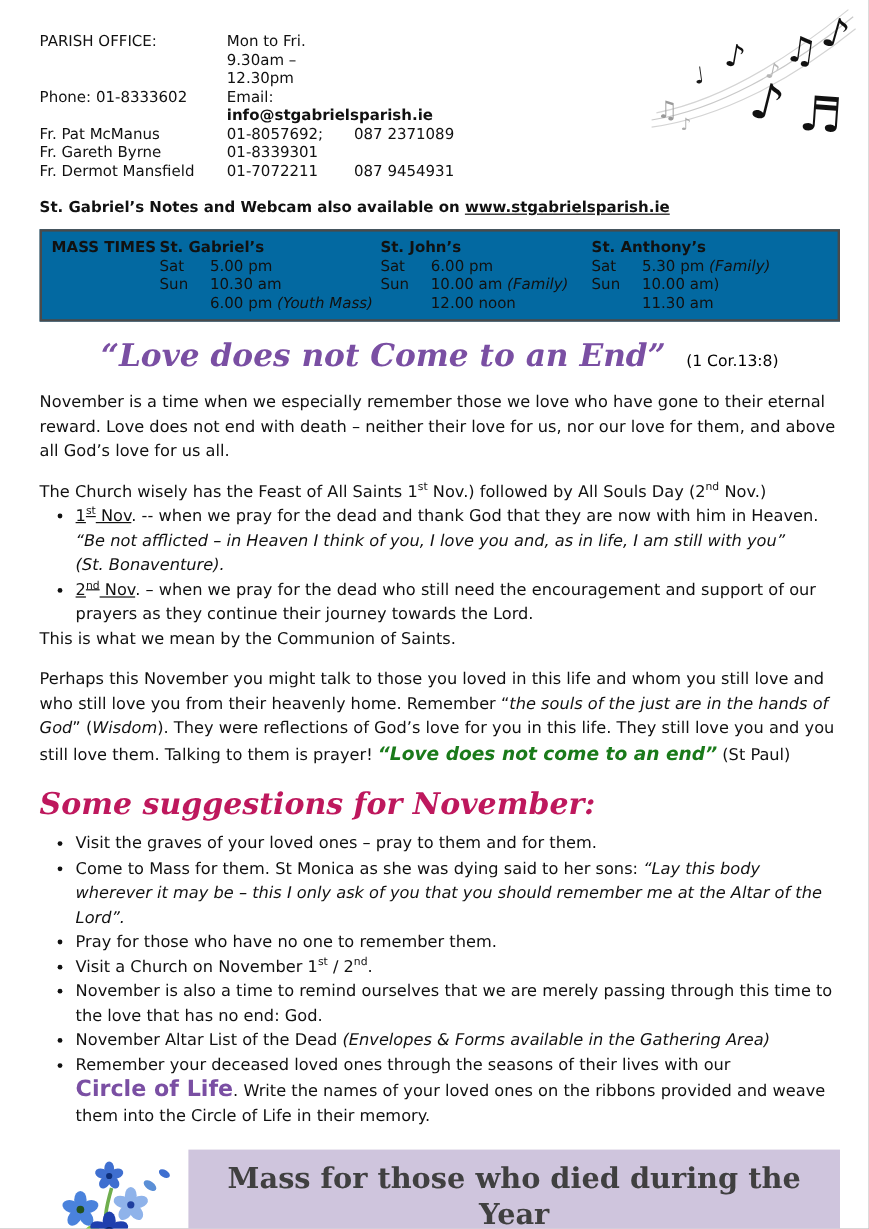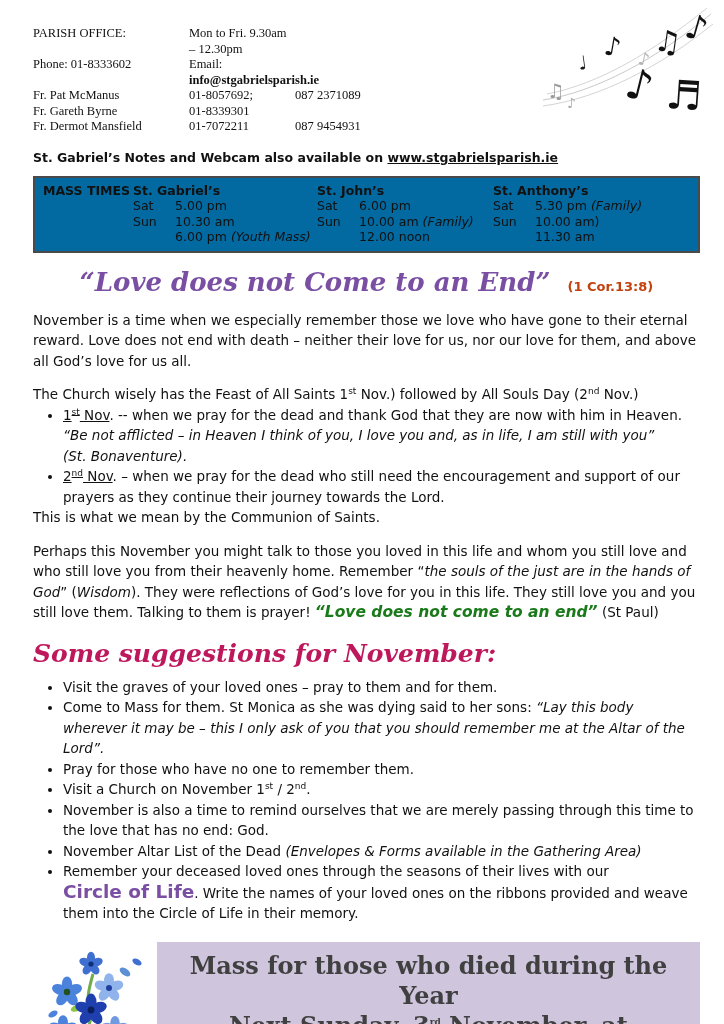--- a/index.html
+++ b/index.html
@@ -3,37 +3,37 @@
 <meta charset="utf-8">
 <style>
   html,body{margin:0;padding:0;background:#9a9a9a;}
   .page{
     width:724px;height:1024px;background:#ffffff;position:relative;
     font-family:"DejaVu Sans", sans-serif;color:#111;overflow:hidden;
     margin:0 auto;box-sizing:border-box;padding:26px 24px 0 33px;
   }
   
   .header{position:relative;z-index:2;}
-  .hdr-line{display:grid;grid-template-columns:156px 106px 1fr;font-size:12.5px;line-height:15.5px;font-family:Liberation Serif, serif;}
+  .hdr-line{display:grid;grid-template-columns:156px 106px 1fr;font-size:12.5px;line-height:15.5px;}
   .hdr-note{font-weight:bold;font-size:12.5px;line-height:16px;margin-top:15px;}
   .music-decor{position:absolute;top:4px;right:8px;width:175px;height:112px;z-index:1;}
   .music-decor text{font-family:"DejaVu Sans",sans-serif;}
   
   .mass-box{
     border:2px solid #4a4a4a;background:#0369a1;margin-top:10px;
     padding:5px 8px 6px 8px;display:grid;grid-template-columns:90px 184px 176px 1fr;
     font-size:12.5px;line-height:15.5px;position:relative;z-index:2;
   }
   .mass-label{font-weight:bold;}
   .church-name{font-weight:bold;}
   .mrow{display:grid;grid-template-columns:42px 1fr;}
   
   .main-title{text-align:center;margin-top:14px;}
   .mt-text{font-family:"DejaVu Serif",serif;font-style:italic;font-weight:bold;color:#7a4fa3;font-size:26px;}
-  .mt-ref{font-size:13px;font-weight:bold;color:#c2410c;margin-left:12px;}
+  .mt-ref{font-size:13px;font-weight:normal;color:#000000;margin-left:12px;}
   .para{font-size:13.5px;line-height:20.5px;margin:13px 0 0 0;}
   .para.tight{margin-top:0;}
   ul.bullets{margin:0;padding-left:30px;}
   ul.bullets li{font-size:13.5px;line-height:20.5px;margin:0;}
   .sugg-title{
     text-align:left;font-family:"DejaVu Serif",serif;font-style:italic;font-weight:bold;
     color:#be185d;font-size:25px;margin:16px 0 9px 0;
   }
   .quote-green{color:#1a7a1a;font-weight:bold;font-style:italic;font-size:15.5px;}
   .circle-of-life{color:#7a4fa3;font-weight:bold;font-size:18.5px;}

